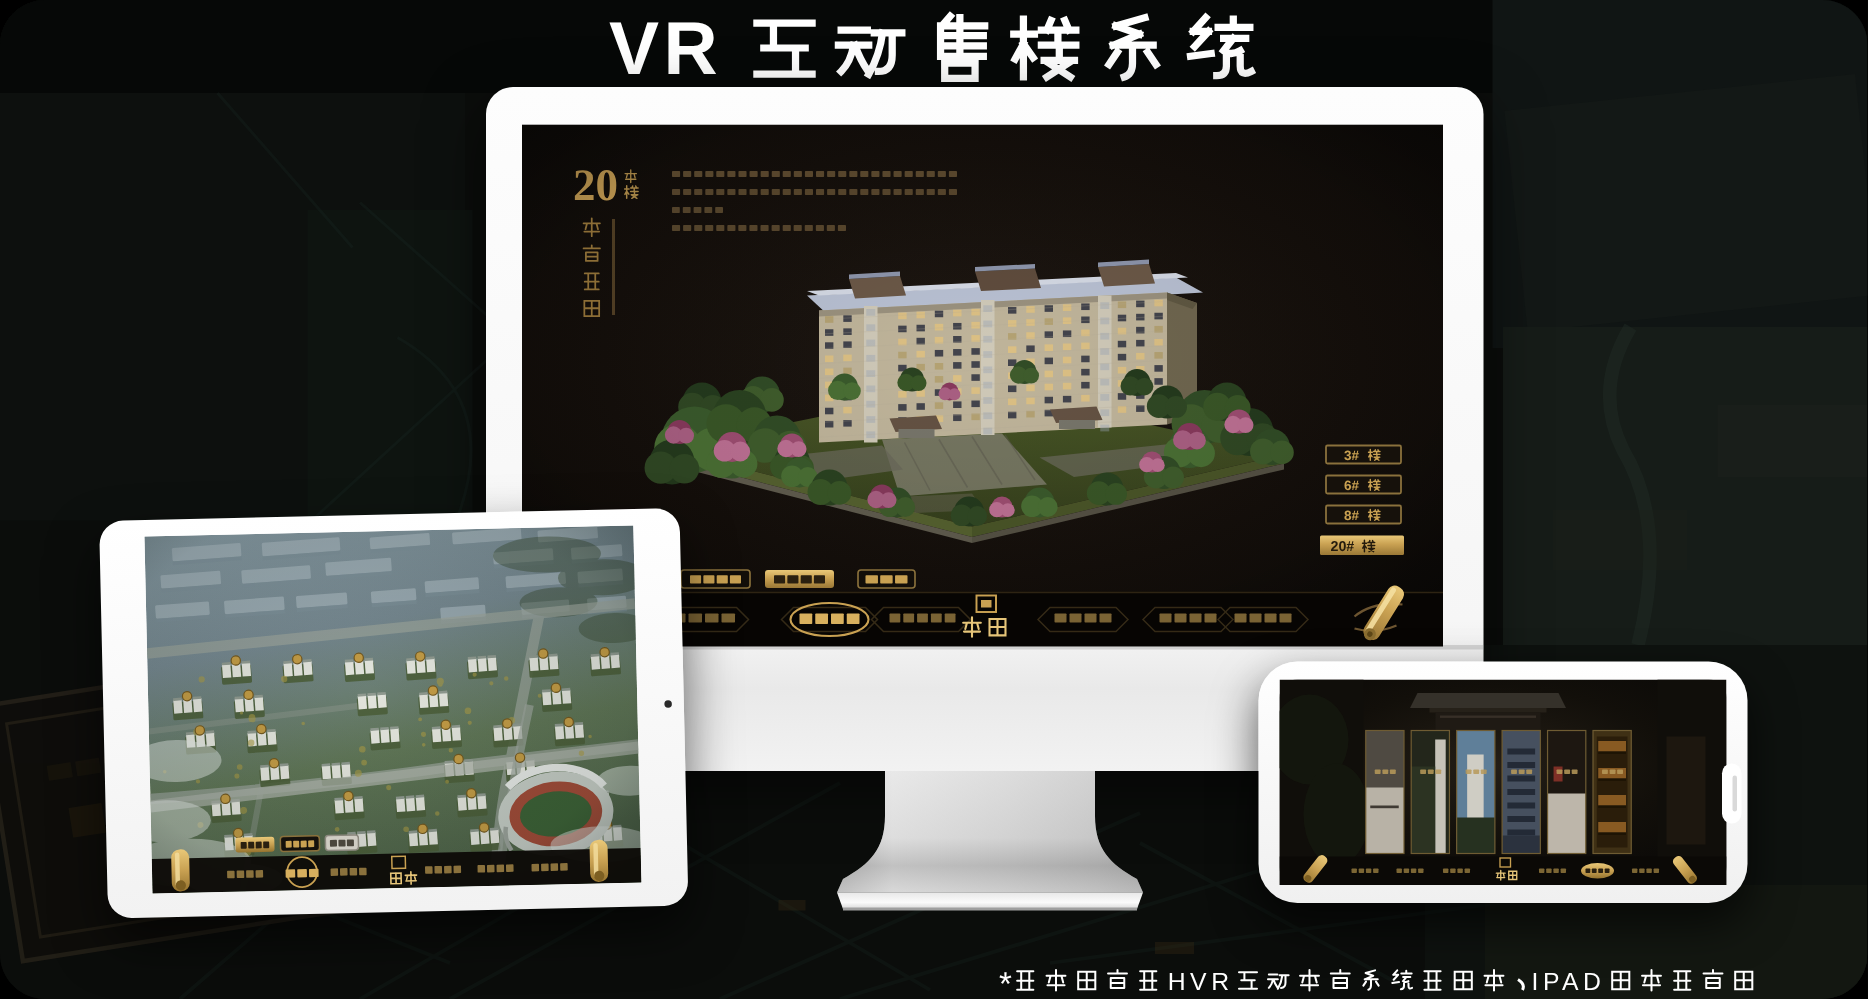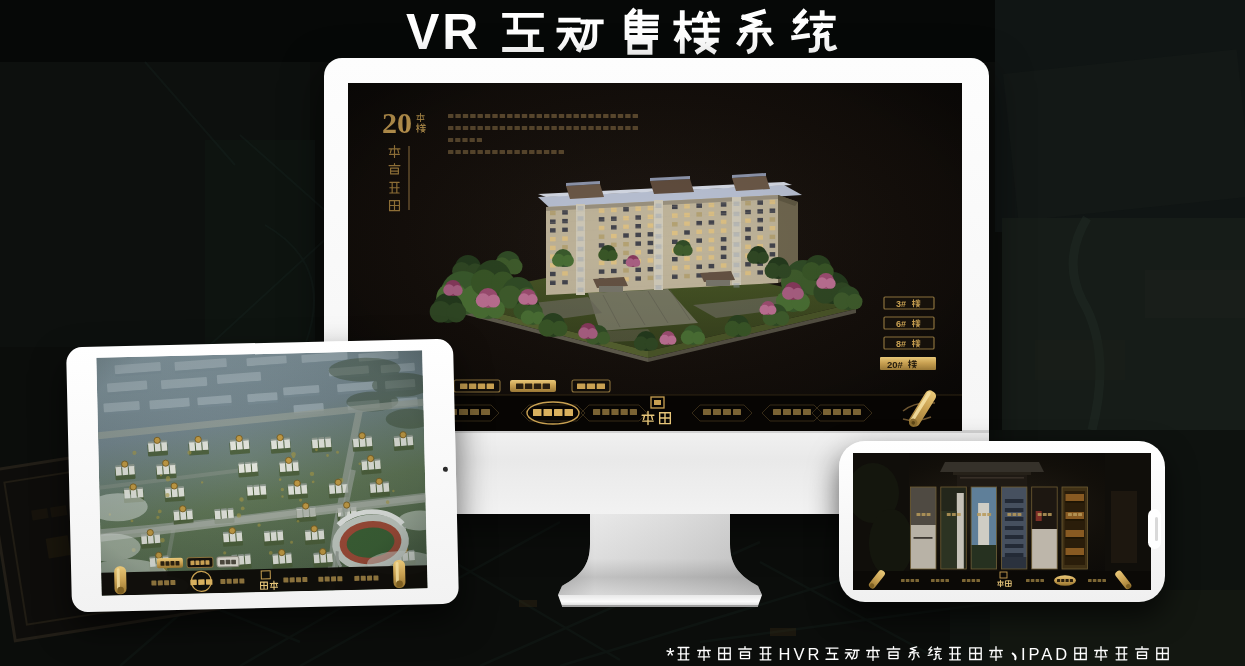--- a/index.html
+++ b/index.html
@@ -1,14 +1,14 @@
 <!DOCTYPE html>
 <html><head><meta charset="utf-8"><style>
 html,body{margin:0;padding:0;background:#000;}
-#stage{position:relative;width:1245px;height:666px;overflow:hidden;background:#090b0a;font-family:"Liberation Sans",sans-serif;}
+#stage{position:relative;width:1245px;height:666px;overflow:hidden;background:#090b0a;font-family:"Liberation Sans",sans-serif;border-radius:30px;}
 .abs{position:absolute;}
 </style></head><body>
 <div id="stage">
 
 <svg class="abs" style="left:0;top:0" width="1245" height="666" viewBox="0 0 1245 666">
 <rect width="1245" height="666" fill="#0b0d0b"></rect>
 <rect x="0" y="0" width="1245" height="62" fill="#060807"></rect>
 <rect x="0" y="62" width="310" height="285" fill="#0d100e"></rect>
 <rect x="205" y="140" width="110" height="210" fill="#0f1512" opacity="0.8"></rect>
 <g stroke="#1a2c26" stroke-width="2" opacity="0.25" fill="none">

